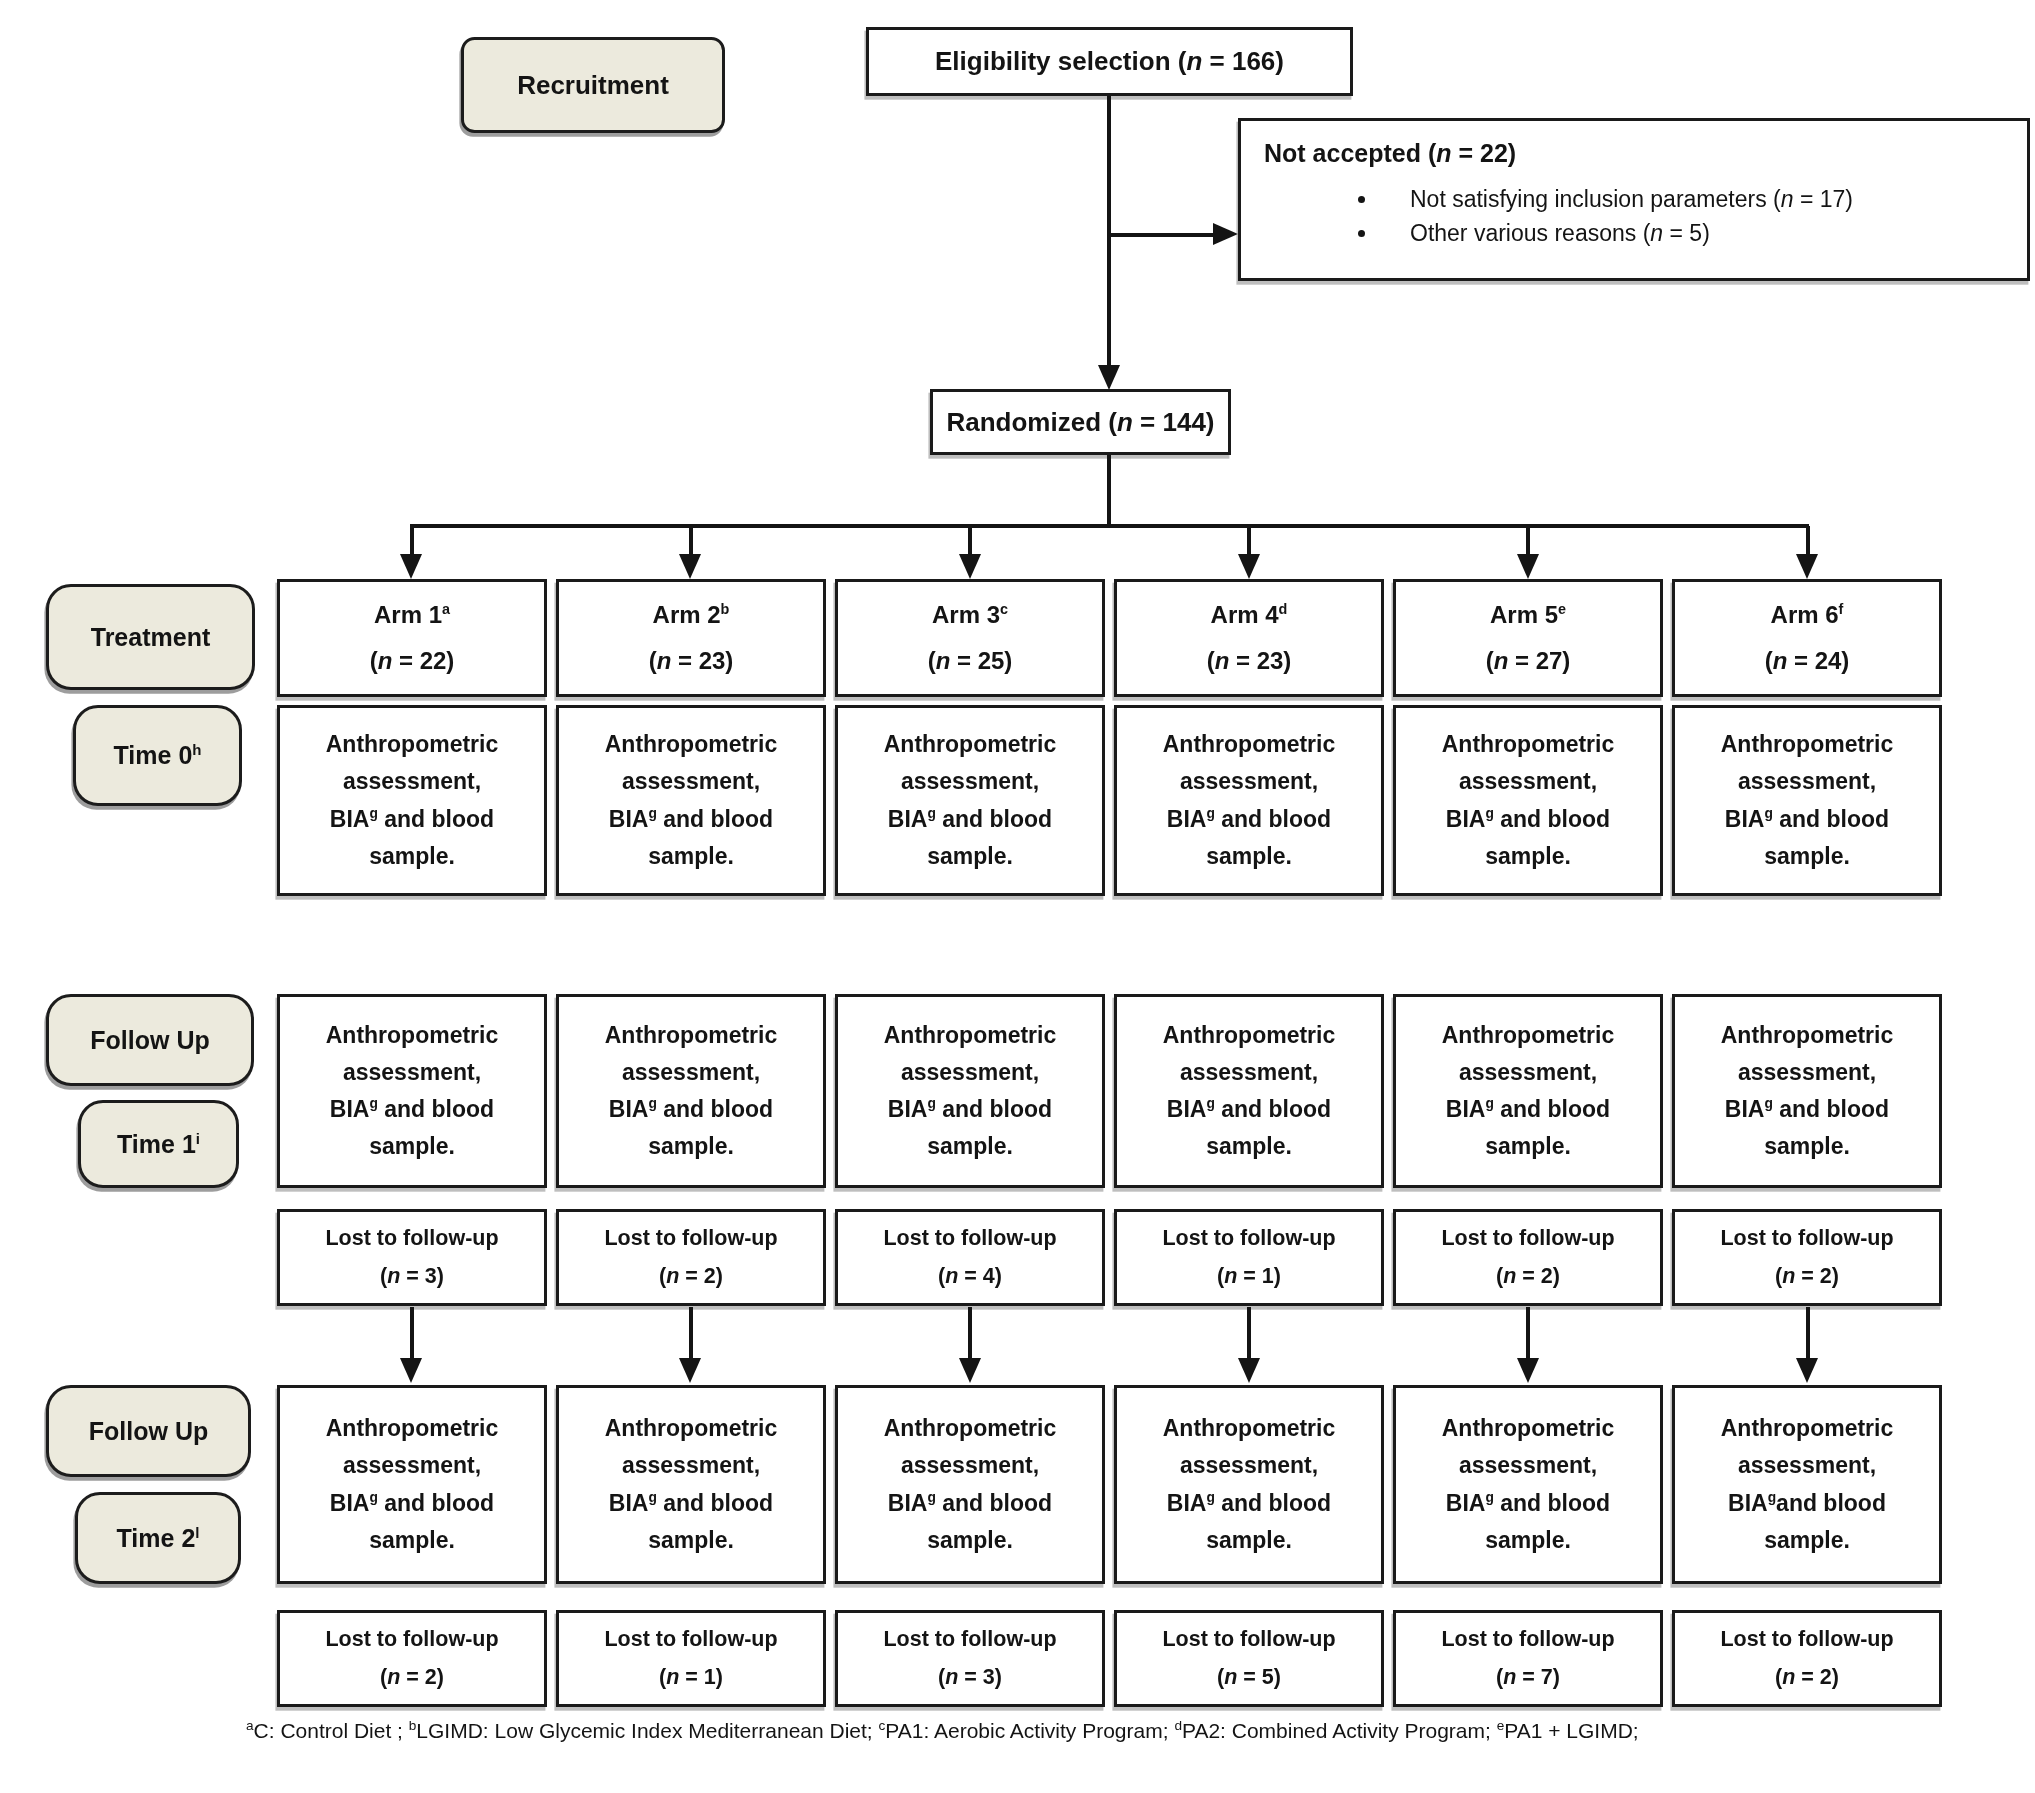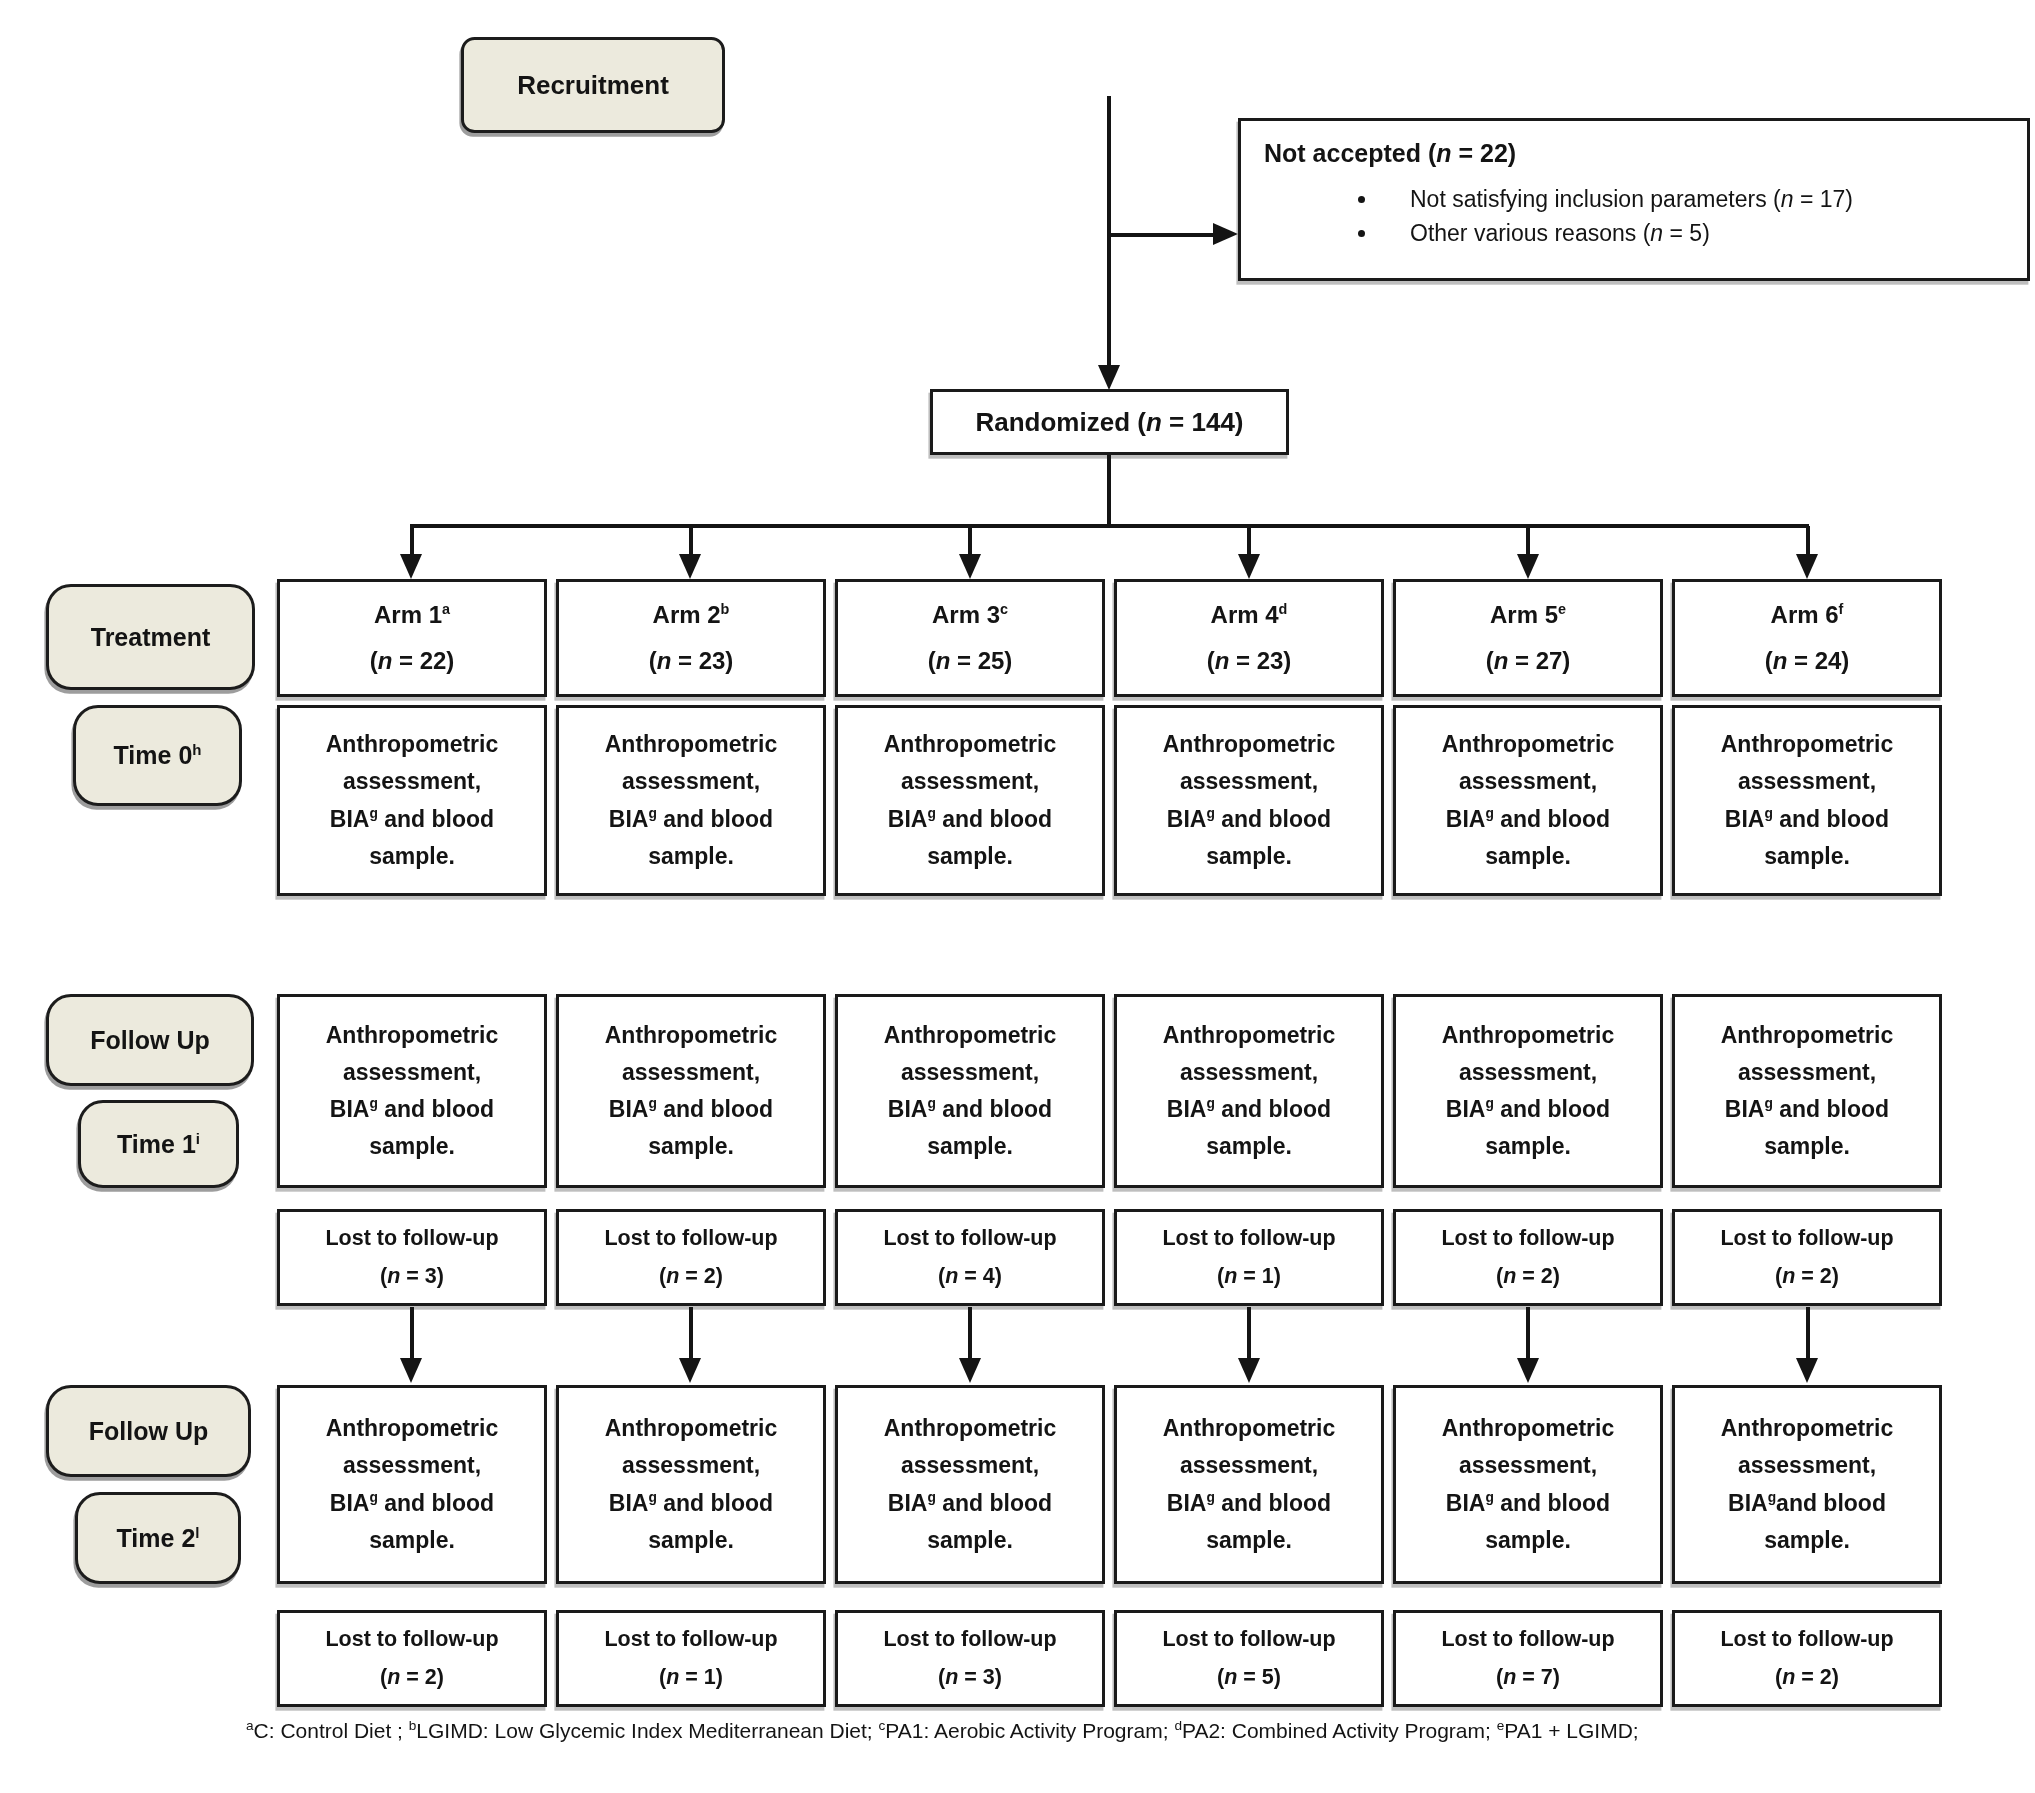--- a/index.html
+++ b/index.html
@@ -32,21 +32,21 @@
   .mid-head{top:1358px;}
 
   
   #recruitment{left:461px;top:37px;width:264px;height:96px;font-size:26px;border-radius:13.6px;}
   #eligibility{left:866px;top:27px;width:487px;height:69px;
     display:flex;align-items:center;justify-content:center;font-size:26px;font-weight:bold;}
   #not-accepted{left:1238px;top:118px;width:792px;height:163px;padding:18px 23px;}
   #not-accepted .na-title{font-size:25px;font-weight:bold;}
   #not-accepted ul{margin:13.6px 0 0 0;padding-left:115px;list-style:disc;}
   #not-accepted li{font-size:23px;line-height:1.5;padding-left:31px;}
-  #randomized{left:930px;top:389px;width:359px;height:66px;
+  #randomized{left:930px;top:389px;width:301px;height:66px;
     display:flex;align-items:center;justify-content:center;font-size:26px;font-weight:bold;}
 
   
   .grid-row{position:absolute;left:46px;width:1896px;display:grid;
     grid-template-columns:222px repeat(6,270px);column-gap:9px;}
   #row-head{top:579px;height:118px;}
   #row-t0{top:705px;height:191px;}
   #row-t1{top:994px;height:194px;}
   #row-l1{top:1209px;height:97px;}
   #row-t2{top:1385px;height:199px;}
@@ -76,20 +76,23 @@
 </style>
 </head>
 <body>
 
 <div id="diagram">
 
   <div class="label-box abs" id="recruitment">
     <span>Recruitment</span>
   </div>
 
+  <div class="box abs" id="eligibility">
+    <span><span>Eligibility selection </span><span class="nexp">(<i>n</i> = 166)</span></span>
+  </div>
 
   <div class="vstem" style="left:1107px;top:96px;height:272px;"></div>
   <div class="ahead-down" style="left:1098px;top:365px;"></div>
 
   <div class="hline" style="left:1109px;top:233px;width:105px;height:3.7px;"></div>
   <div class="ahead-right" style="left:1213px;top:223px;"></div>
 
   <div class="box abs" id="not-accepted">
     <div class="na-title"><span>Not accepted </span><span class="nexp">(<i>n</i> = 22)</span></div>
     <ul>

